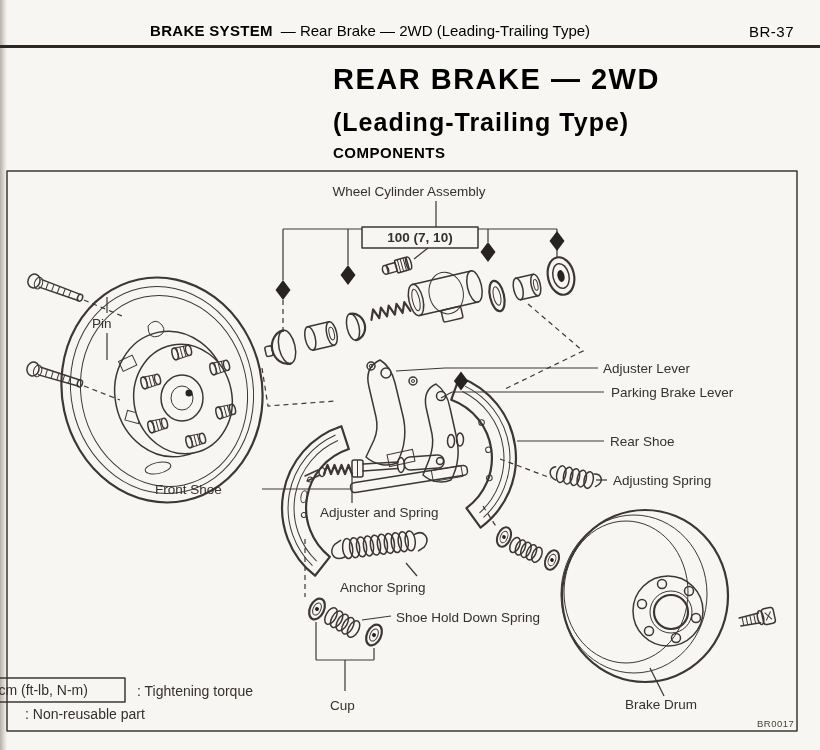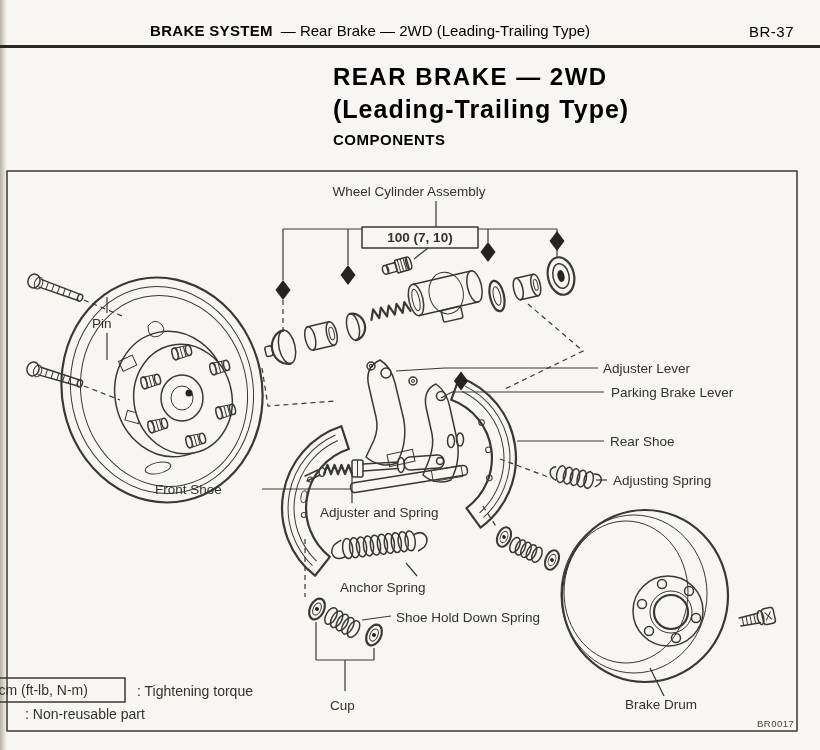--- a/index.html
+++ b/index.html
@@ -6,22 +6,22 @@
   .page{position:relative;width:820px;height:750px;background:#f8f6f2;overflow:hidden;
         font-family:"Liberation Sans",sans-serif;color:#000000;}
   .scan-edge{position:absolute;left:0;top:0;width:7px;height:100%;
         background:linear-gradient(90deg,#b5b1a8,#ddd9d2 55%,rgba(248,246,242,0));}
   .header{position:absolute;top:22px;left:0;width:100%;font-size:15px;white-space:nowrap;}
   .header .sec{font-weight:bold;margin-left:150px;letter-spacing:.3px;}
   .header .sub{margin-left:8px;}
   .header .pageno{position:absolute;right:26px;top:1px;font-weight:normal;letter-spacing:.5px;}
   .hrule{position:absolute;top:45px;left:0;width:100%;height:3px;background:#2c2925;}
   .titleblock{position:absolute;left:333px;top:64px;line-height:1.08;}
-  .t1{font-size:24px;font-weight:bold;letter-spacing:1.5px;}
-  .t2{font-size:25px;font-weight:bold;letter-spacing:1px;margin-top:6px;}
+  .t1{font-size:29px;font-weight:bold;letter-spacing:1.5px;}
+  .t2{font-size:25px;font-weight:bold;letter-spacing:1px;margin-top:14px;}
   .t3{font-size:15px;font-weight:bold;letter-spacing:.5px;margin-top:9px;}
   svg{position:absolute;left:0;top:0;}
   .ln{fill:none;stroke:#3a3734;stroke-width:1.5;stroke-linecap:round;stroke-linejoin:round;}
   .ln2{fill:none;stroke:#3a3734;stroke-width:2.2;stroke-linecap:round;stroke-linejoin:round;}
   .thin{fill:none;stroke:#3a3734;stroke-width:1;}
   .dash{fill:none;stroke:#3a3734;stroke-width:1.2;stroke-dasharray:5 4;}
   .ldr{fill:none;stroke:#3a3734;stroke-width:1.2;}
   .paper{fill:#f8f6f2;}
   .ink{fill:#262320;stroke:none;}
   text.lbl{font-family:"Liberation Sans",sans-serif;font-size:13.5px;fill:#34312e;}

